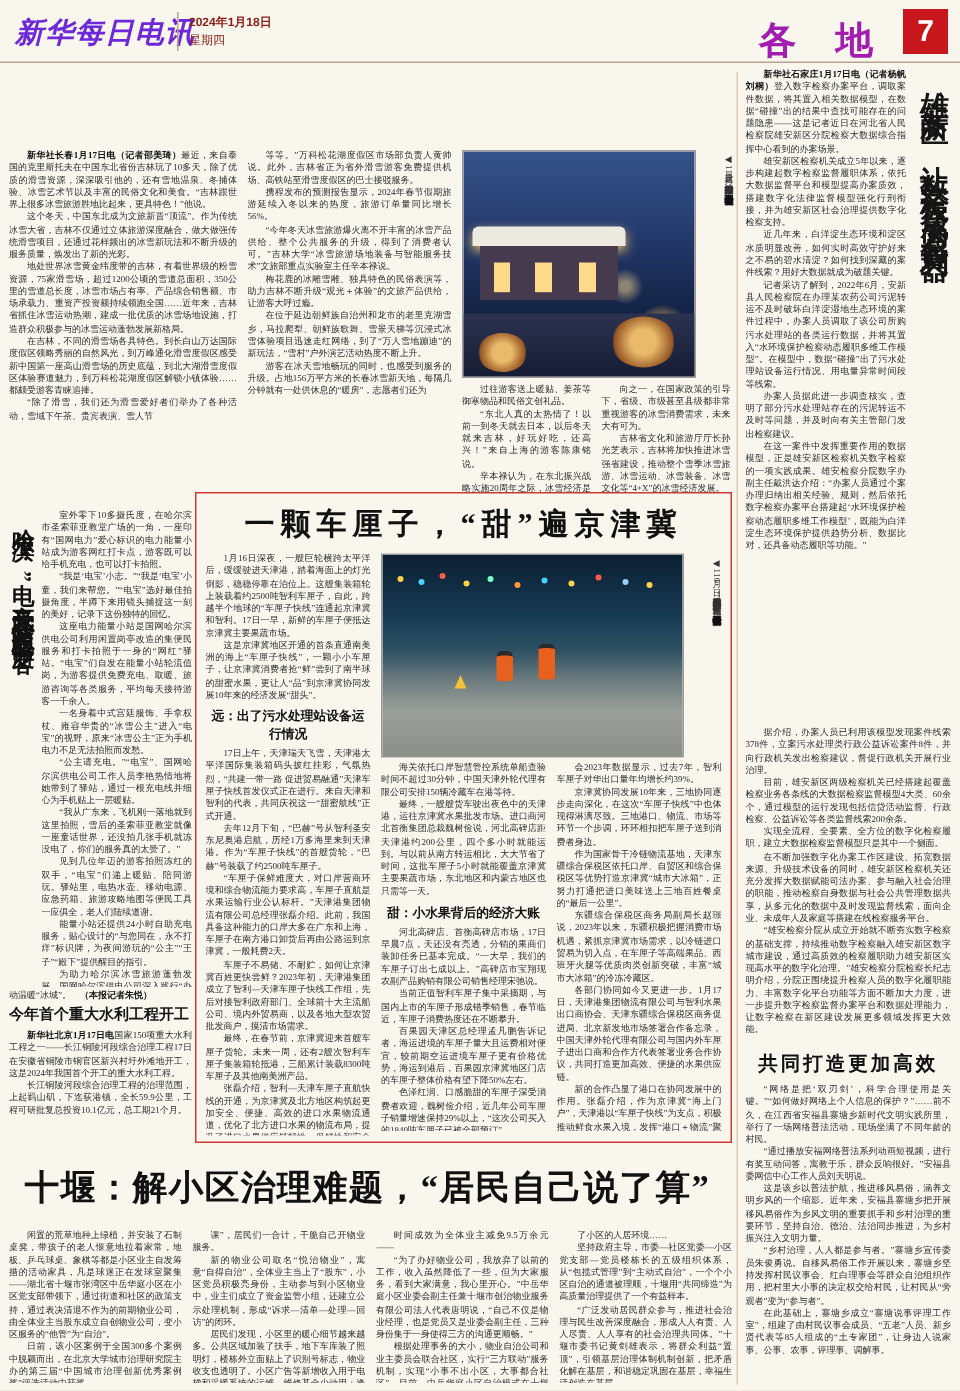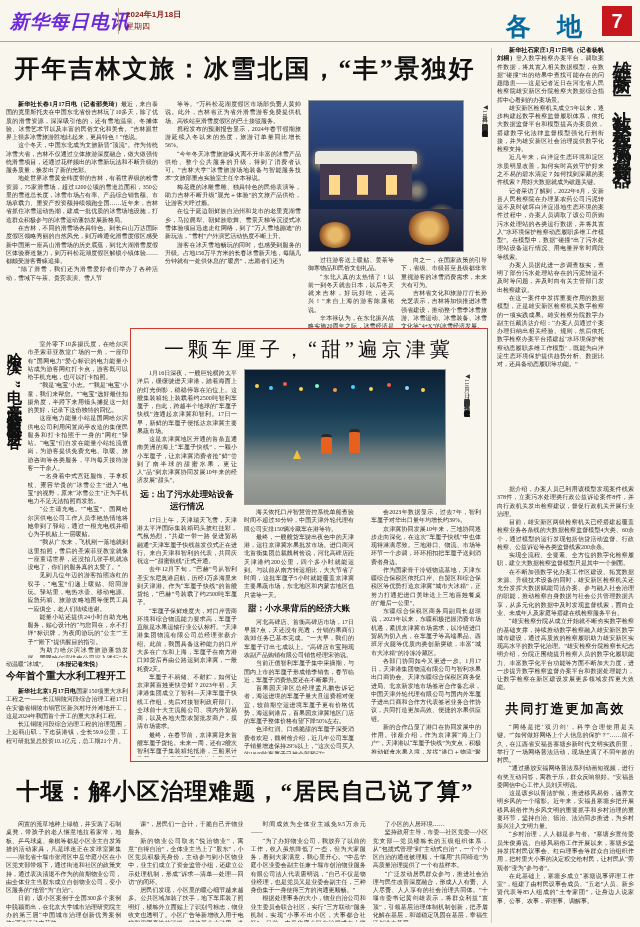--- a/index.html
+++ b/index.html
@@ -5,21 +5,21 @@
 *{margin:0;padding:0;box-sizing:border-box}
 html,body{background:#e8e4da}
 .page{position:relative;width:640px;height:927px;margin:0 auto;background:#f9f6ee;overflow:hidden;
   font-family:"Liberation Serif","DejaVu Serif",serif;color:#1d1d1d}
 
 .hdr{position:absolute;left:0;top:0;width:640px;height:42px}
 .hdr-line{position:absolute;left:0;top:41px;width:640px;height:1px;background:#b8a48e}
 .logo{position:absolute;left:10px;top:9px;font-size:19px;font-weight:bold;font-style:italic;color:#6d28d9;letter-spacing:1px}
 .hdr-div{position:absolute;left:118px;top:8px;width:1px;height:26px;background:#b8a48e}
 .hdr-date{position:absolute;left:126px;top:9px;font-size:8px;line-height:1.5;color:#8a2018;font-family:"Liberation Sans",sans-serif}
-.section{position:absolute;right:48px;top:10px;font-size:25px;font-weight:bold;color:#0369a1;letter-spacing:10px}
+.section{position:absolute;right:48px;top:10px;font-size:25px;font-weight:bold;color:#a21caf;letter-spacing:10px}
 .pagenum{position:absolute;right:8px;top:6px;width:30px;height:30px;background:#c8161d;color:#fff;
   font-size:20px;font-weight:bold;text-align:center;line-height:30px;font-family:"Liberation Sans",sans-serif}
 
 .bodytext p{font-size:6px;line-height:1.38;text-align:justify;text-indent:2em;color:#2b2b2b}
 .bodytext p b{font-weight:bold;color:#111}
 .clip{overflow:hidden}
 .subhead{font-size:10px;font-weight:bold;text-align:left;color:#141414;margin:5px 0 4px}
 .subhead-sm{font-size:8.5px;font-weight:bold;text-align:center;color:#141414;margin:4px 0 3px}
 .vh{writing-mode:vertical-rl;font-weight:bold;color:#111;text-align:justify}
 
@@ -49,31 +49,31 @@
 .jilin-c3,.jilin-c4{width:86px;height:72px}
 
 .harbin{position:absolute;left:6px;top:340px;width:122px}
 .harbin-row{display:flex;gap:5px}
 .harbin-vh{font-size:15px;letter-spacing:3px;height:318px;line-height:1.1}
 .harbin-body{flex:1;height:318px}
 .harbin-cont{width:122px;height:34px;margin-top:2px}
 .water{position:absolute;left:6px;top:664px;width:122px;height:96px}
 
 .redbox{position:absolute;left:130px;top:328px;width:358px;height:434px;border:1.5px solid #cd3a32;background:#f9f6ee;padding:4px 6px}
-.h2-cherry{text-align:center;font-size:20px;font-weight:normal;letter-spacing:4px;color:#111;margin:3px 0 6px}
+.h2-cherry{text-align:center;font-size:20px;font-weight:bold;letter-spacing:4px;color:#111;margin:3px 0 6px}
 .cherry-cols{display:flex;gap:7px;height:388px}
 .cherry-c1{width:110px;height:388px}
 .cherry-right{flex:1;display:flex;flex-direction:column}
 .photo2{position:relative;width:202px;height:136px;overflow:hidden;border:1px solid #9a9a9a;
   background:linear-gradient(180deg,#0c1f33 0%,#163a52 30%,#2e5264 48%,#6d7b7e 62%,#9aA099 78%,#8b8f8a 100%)}
 .photo2 .lights{position:absolute;left:10px;top:14px;width:4px;height:4px;border-radius:50%;background:#ffd24a;
   box-shadow:14px 2px 0 #4ad2ff,28px -2px 0 #ff5a4a,44px 3px 0 #ffd24a,60px 0 0 #7affc8,78px 4px 0 #ff9a3a,96px 1px 0 #4ad2ff,114px 3px 0 #ffd24a,132px -1px 0 #ff5a4a,150px 2px 0 #9ad2ff,166px 4px 0 #ffd24a}
 .photo2 .worker{position:absolute;width:11px;height:20px;border-radius:4px 4px 2px 2px;background:#e8601e;border-top:3px solid #2a2a2a}
 .photo2 .cone{position:absolute;width:0;height:0;border-left:4px solid transparent;border-right:4px solid transparent;border-bottom:9px solid #f0c23a}
-.cherry-two{display:flex;gap:17px;margin-top:3px;flex:1}
+.cherry-two{display:flex;gap:7px;margin-top:3px;flex:1}
 .cherry-c2,.cherry-c3{width:110px;height:246px}
 
 .h1-shiyan{position:absolute;left:0;top:776px;width:490px;text-align:center;font-size:23px;font-weight:bold;letter-spacing:1px;color:#111}
 .shiyan-body{position:absolute;left:6px;top:820px;width:482px;height:102px;display:flex;gap:7px}
 .shiyan-body>div{flex:1;height:102px}
 
 .vrule{position:absolute;left:491px;top:48px;width:1px;height:875px;background:#ddc7b2}
 .rcol{position:absolute;left:497px;top:46px;width:137px;height:877px}
 .xa-row{display:flex;gap:4px}
 .xa-body{width:107px;height:436px}
@@ -92,21 +92,20 @@
     <div class="hdr-div"></div>
     <div class="hdr-date">
       <div style="font-weight:bold">2024年1月18日</div>
       <div>星期四</div>
     </div>
     <div class="section">各 地</div>
     <div class="pagenum">7</div>
     <div class="hdr-line"></div>
   </div>
 
-  <div class="h1-jilin">开年吉林文旅：冰雪北国，“丰”景独好</div>
   <div class="jilin-body bodytext">
     <div class="jilin-c1 clip">
       <p><b>新华社长春1月17日电（记者邵美琦）</b><span>最近，来自泰国的克里斯托夫在中国东北省份吉林玩了10多天，除了优质的滑雪资源，深深吸引他的，还有雪地温泉、冬捕体验、冰雪艺术节以及丰富的民俗文化和美食。“吉林跟世界上很多冰雪旅游胜地比起来，更具特色！”他说。</span></p>
       <p>这个冬天，中国东北成为文旅新晋“顶流”。作为传统冰雪大省，吉林不仅通过立体旅游深度融合，做大做强传统滑雪项目，还通过花样频出的冰雪新玩法和不断升级的服务质量，焕发出了新的光彩。</p>
       <p>地处世界冰雪黄金纬度带的吉林，有着世界级的粉雪资源，75家滑雪场，超过1200公顷的雪道总面积，350公里的雪道总长度，冰雪市场占有率、产品综合销售额、市场承载力、重资产投资额持续领跑全国……近年来，吉林省抓住冰雪运动热潮，建成一批优质的冰雪场地设施，打造群众积极参与的冰雪运动蓬勃发展新格局。</p>
       <p>在吉林，不同的滑雪场各具特色。到长白山万达国际度假区领略秀丽的自然风光，到万峰通化滑雪度假区感受新中国第一座高山滑雪场的历史底蕴，到北大湖滑雪度假区体验赛道魅力，到万科松花湖度假区解锁小镇体验……都颇受游客青睐追捧。</p>
       <p>“除了滑雪，我们还为滑雪爱好者们举办了各种活动，雪域下午茶、贵宾表演、雪人节</p>
     </div>
     <div class="jilin-c2 clip">
         <p>等等。”万科松花湖度假区市场部负责人黄帅说。此外，吉林省正为省外滑雪游客免费提供机场、高铁站至滑雪度假区的巴士接驳服务。</p>

